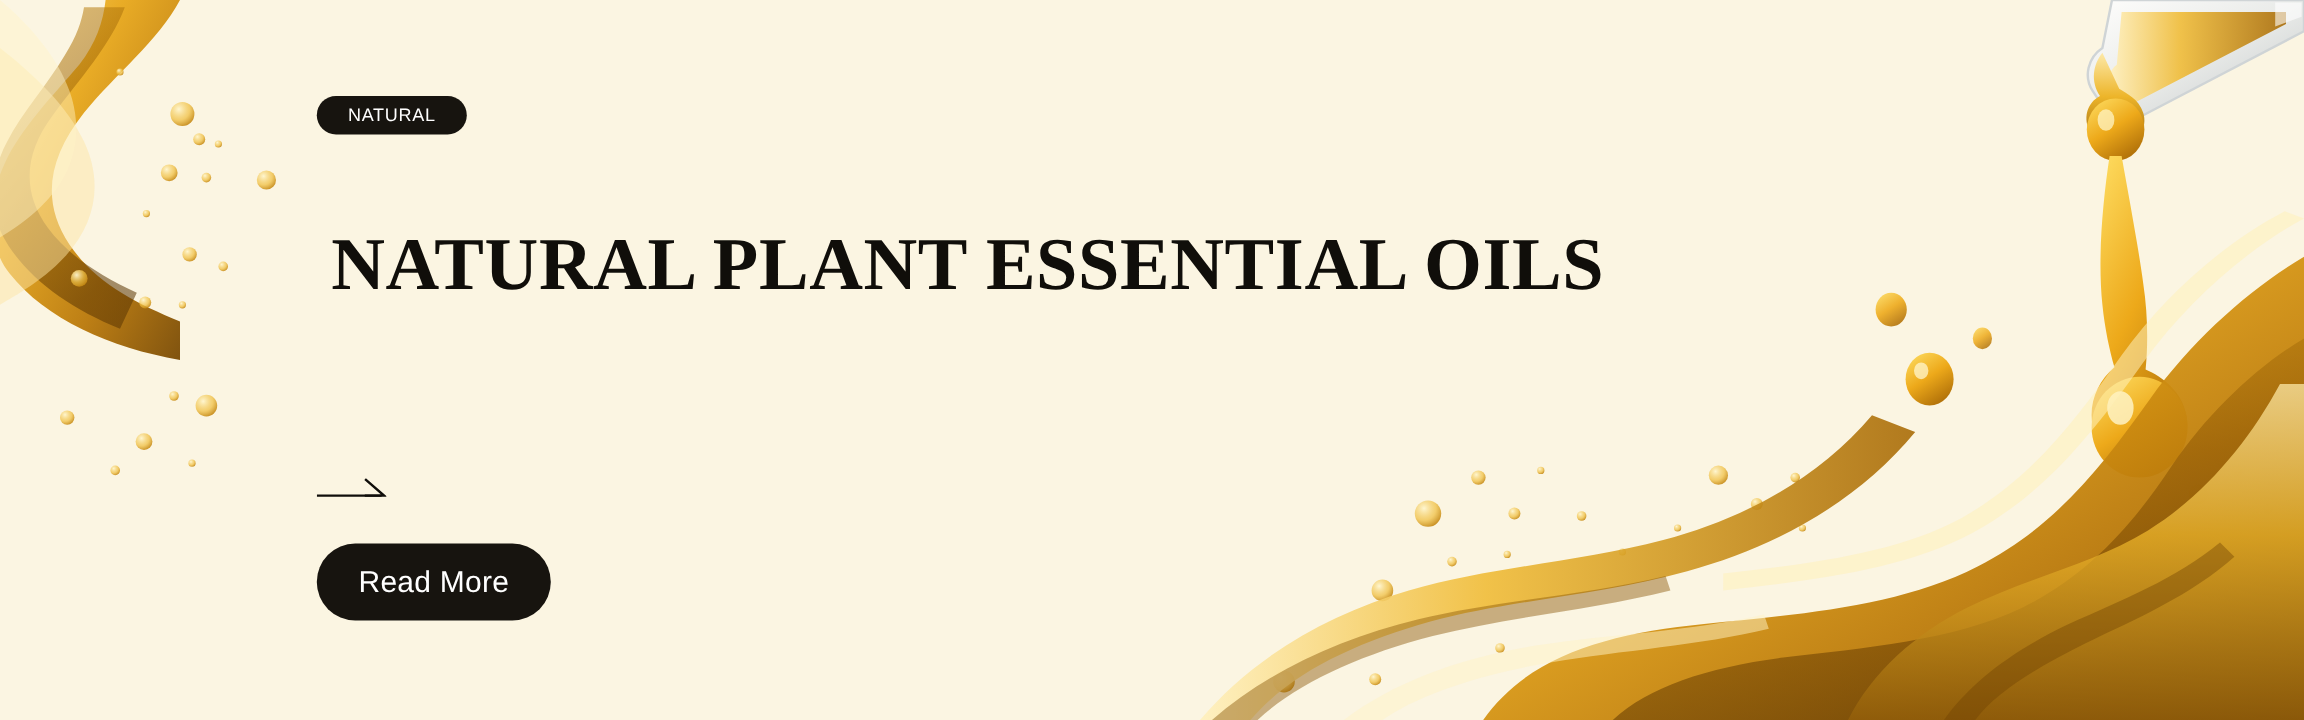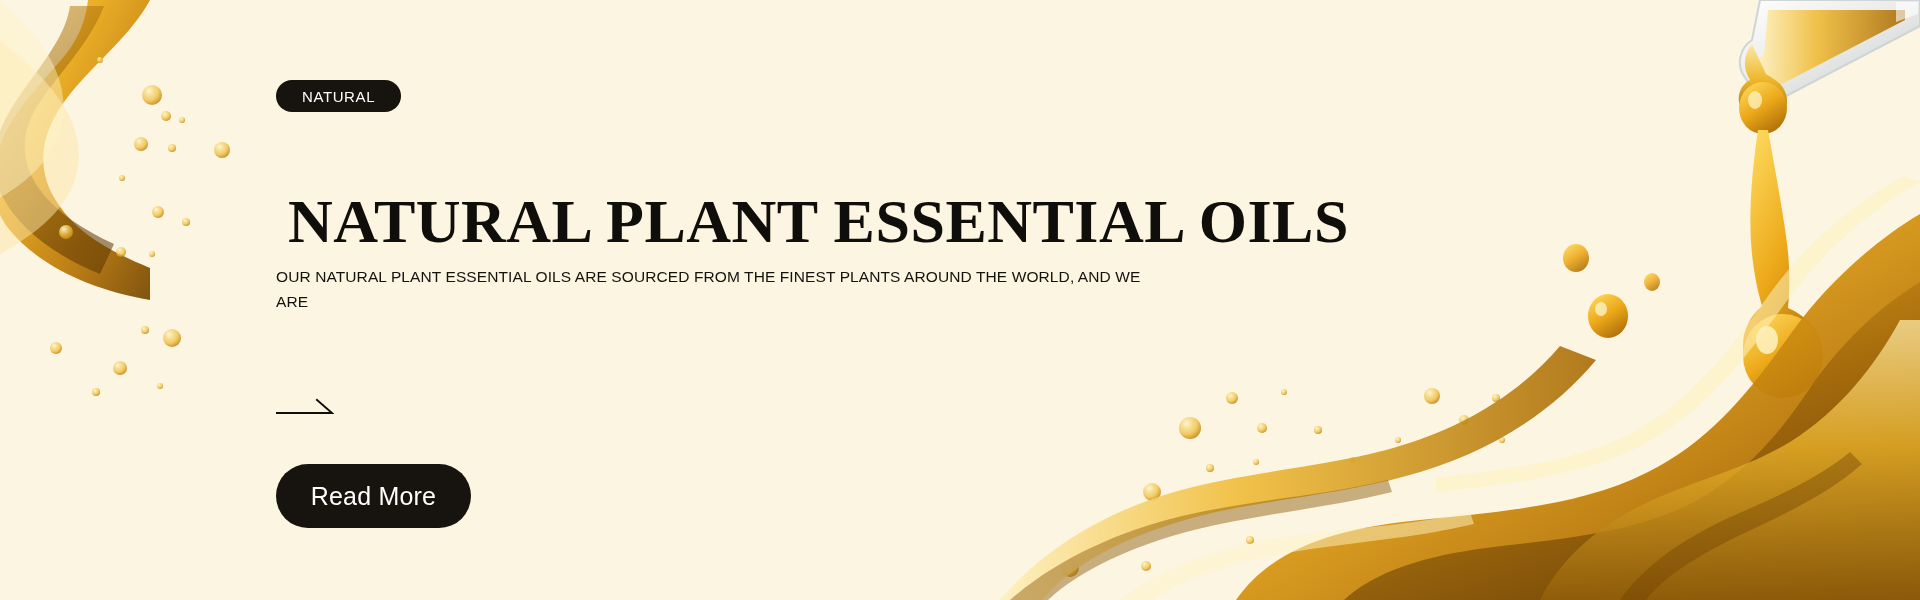--- a/index.html
+++ b/index.html
@@ -21,21 +21,21 @@
   }
   .bg-art {
     position: absolute;
     inset: 0;
     width: 1920px;
     height: 600px;
     pointer-events: none;
   }
   .content {
     position: absolute;
-    left: 276px;
+    left: 264px;
     top: 0;
     width: 1000px;
     height: 504px;
     z-index: 5;
   }
   .badge {
     position: absolute;
     top: 80px;
     left: 0;
     display: inline-flex;
@@ -100,21 +100,20 @@
     border-radius: 32px;
     background: #17140f;
     color: #ffffff;
     font-family: "Liberation Sans", sans-serif;
     font-size: 25px;
     font-weight: 400;
     letter-spacing: 0.2px;
     border: none;
     cursor: pointer;
     white-space: nowrap;
-    margin-top: 11px;
   }
 </style>
 </head>
 <body>
 
 <div class="banner">
 
   <svg class="bg-art" viewBox="0 0 1920 600" preserveAspectRatio="none" xmlns="http://www.w3.org/2000/svg">
     <defs>
       <linearGradient id="goldA" x1="0" y1="0" x2="1" y2="1">
@@ -240,21 +239,20 @@
     </g>
   </svg>
 
   <div class="content">
 
     <div class="badge">NATURAL</div>
 
     <h1 class="headline">NATURAL PLANT ESSENTIAL OILS</h1>
 
     <p class="paragraph">
-      <span class="pline">OUR NATURAL PLANT ESSENTIAL OILS ARE SOURCED FROM THE FINEST PLANTS AROUND THE WORLD, AND WE ARE</span>
     </p>
 
     <a class="arrow-link" href="#">
       <svg width="58" height="22" viewBox="0 0 58 22" xmlns="http://www.w3.org/2000/svg">
         <line x1="0" y1="15" x2="54" y2="15" stroke="#100e0a" stroke-width="2"></line>
         <polyline points="41,2 56,15 41,15" fill="none" stroke="#100e0a" stroke-width="2" stroke-linecap="square"></polyline>
       </svg>
     </a>
 
     <button class="cta">Read More</button>

